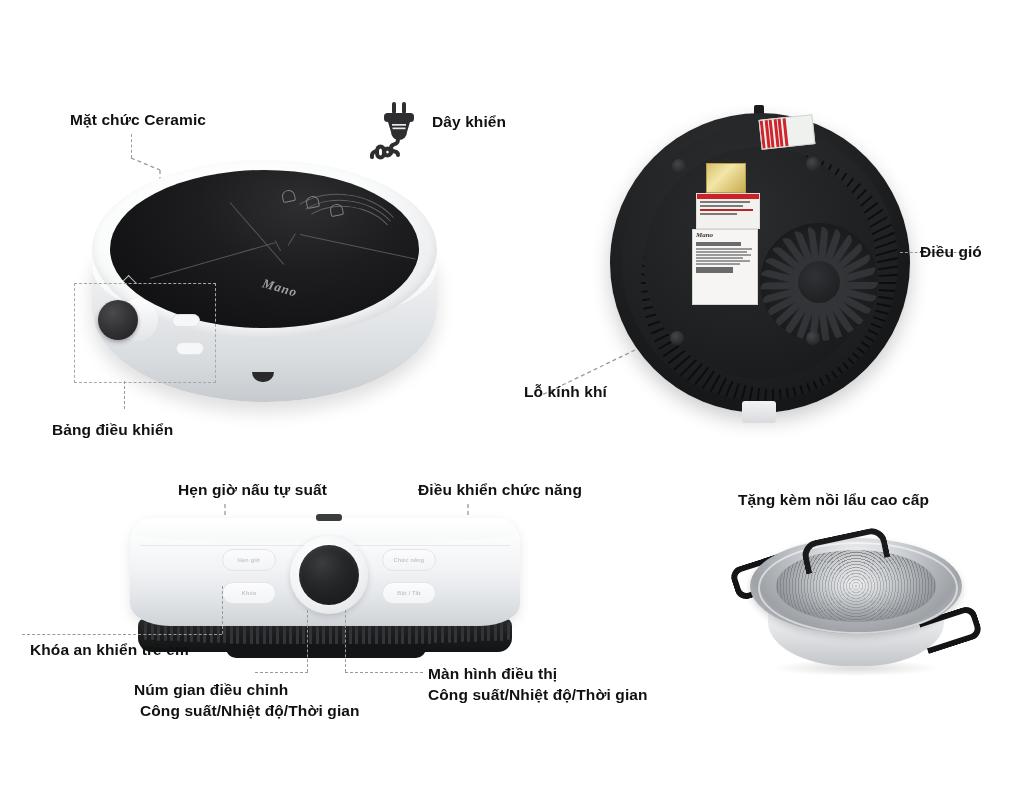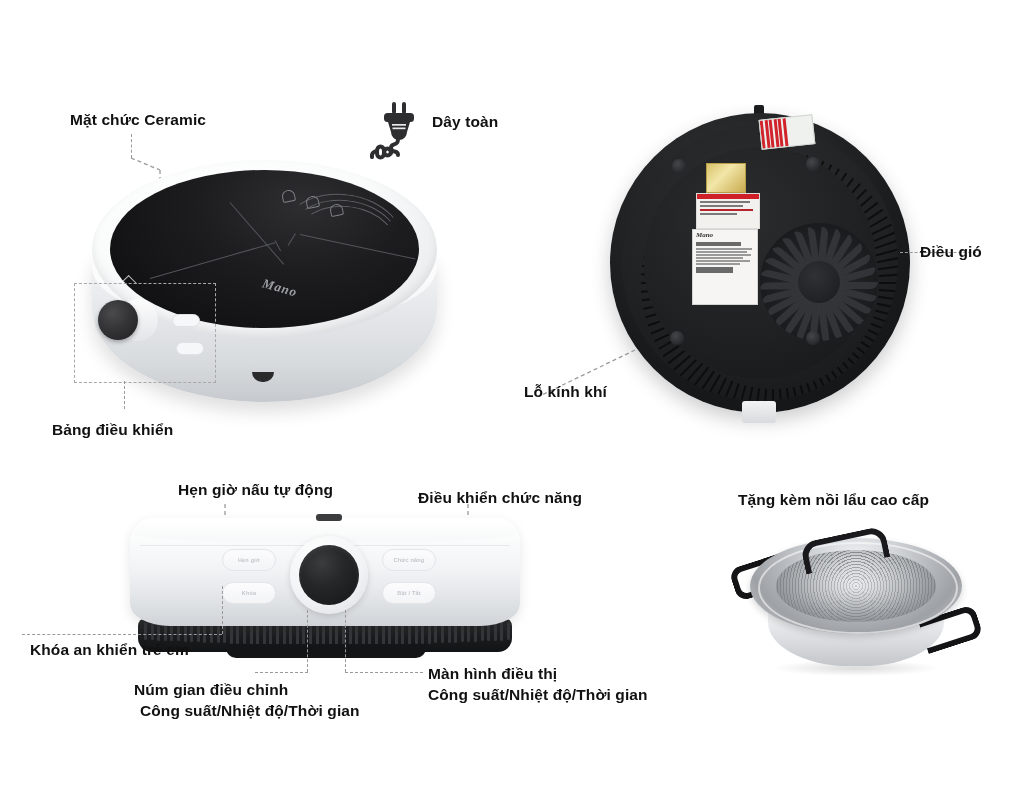--- a/index.html
+++ b/index.html
@@ -315,21 +315,21 @@
         <rect x="22.5" y="27.5" width="13" height="1.7" fill="#ffffff" opacity=".9"></rect>
 
         <rect x="24" y="33" width="8" height="6" rx="2" fill="#2e2e30"></rect>
 
         <path d="M28 39 c0 8 -7 3 -7 9 c0 6 7 1 7 7" fill="none" stroke="#2e2e30" stroke-width="4" stroke-linecap="round"></path>
         <path d="M21 39 c0 -6 -7 -6 -7 0 c0 6 -7 6 -7 0 v-2" fill="none" stroke="#2e2e30" stroke-width="4" stroke-linecap="round" transform="translate(0,14)"></path>
         <path d="M7 51 c0 -6 7 -6 7 0 c0 6 7 6 7 0" fill="none" stroke="#2e2e30" stroke-width="4" stroke-linecap="round"></path>
         <path d="M2 57 a5 5 0 0 1 5 -6" fill="none" stroke="#2e2e30" stroke-width="4" stroke-linecap="round"></path>
       </svg>
     </div>
-    <div class="callout" style="left:432px;top:112px;">Dây toàn</div>
+    <div class="callout" style="left:432px;top:112px;">Dây khiển</div>
 
     <div class="cooker-iso">
       <div class="iso-side"></div>
       <div class="iso-rim"></div>
 
       <div class="iso-glass">
 
         <div class="glass-line" style="left:40px;top:108px;width:130px;transform:rotate(-16deg);"></div>
         <div class="glass-line" style="left:165px;top:70px;width:12px;transform:rotate(62deg);"></div>
         <div class="glass-line" style="left:120px;top:32px;width:82px;transform:rotate(49deg);"></div>
@@ -542,22 +542,22 @@
     <div class="callout" style="left:400px;top:242px;">Điều gió</div>
 
     <svg class="diag" style="left:0px;top:340px;width:160px;height:70px;">
       <line x1="115" y1="10" x2="22" y2="55" stroke="#9a9a9a" stroke-width="1.3" stroke-dasharray="4,3"></line>
     </svg>
     <div class="callout" style="left:4px;top:382px;">Lỗ kính khí</div>
   </div>
 
   <div class="abs" id="panel-bottom-left">
 
-    <div class="callout" style="left:178px;top:20px;">Hẹn giờ nấu tự động</div>
-    <div class="callout" style="left:418px;top:28px;">Điều khiển chức năng</div>
+    <div class="callout" style="left:178px;top:20px;">Hẹn giờ nấu tự suất</div>
+    <div class="callout" style="left:418px;top:20px;">Điều khiển chức năng</div>
 
     <svg class="diag" style="left:180px;top:44px;width:180px;height:80px;">
       <line x1="45" y1="0" x2="45" y2="54" stroke="#9a9a9a" stroke-width="1.3" stroke-dasharray="4,3"></line>
       <line x1="45" y1="54" x2="118" y2="54" stroke="#9a9a9a" stroke-width="1.3" stroke-dasharray="4,3"></line>
     </svg>
     <svg class="diag" style="left:400px;top:44px;width:180px;height:80px;">
       <line x1="68" y1="0" x2="68" y2="54" stroke="#9a9a9a" stroke-width="1.3" stroke-dasharray="4,3"></line>
       <line x1="68" y1="54" x2="2" y2="54" stroke="#9a9a9a" stroke-width="1.3" stroke-dasharray="4,3"></line>
     </svg>
 

